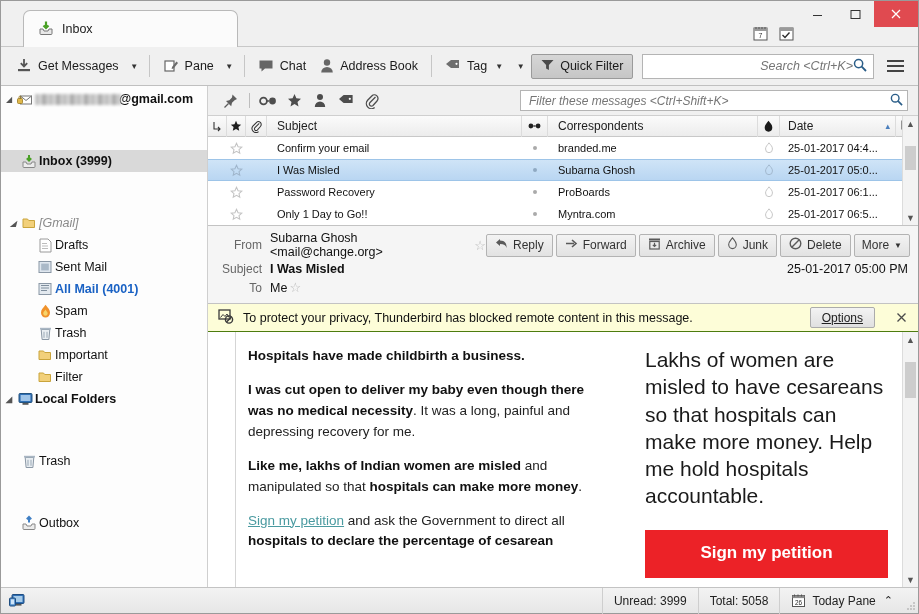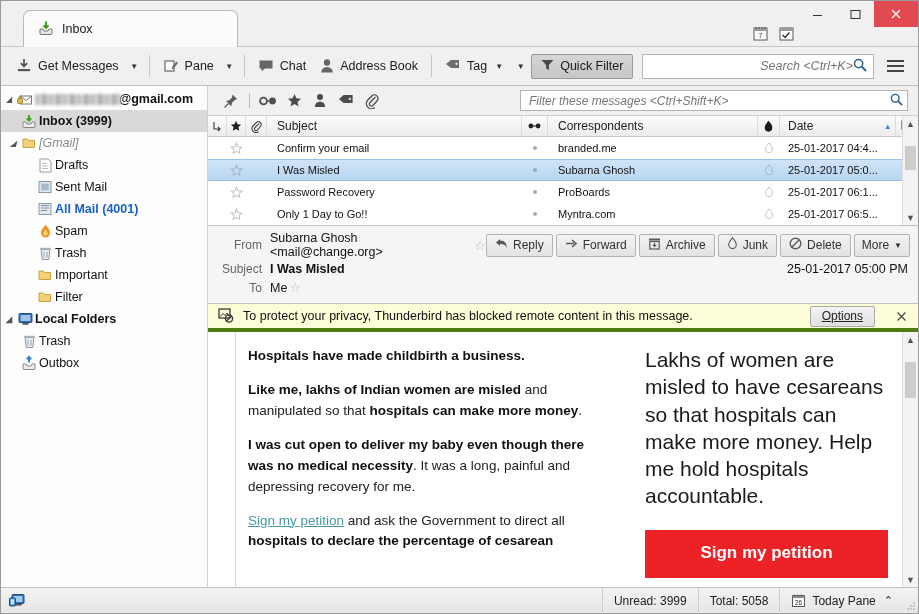--- a/index.html
+++ b/index.html
@@ -106,21 +106,21 @@
     font-size: 12.5px; color: #111; white-space: nowrap;
   }
   .folder .tw { width: 12px; display: flex; align-items: center; justify-content: center;
     color: #555; font-size: 8px; }
   .folder .fic { width: 20px; display: flex; align-items: center; justify-content: center; }
   .folder.sel { background: #d9d9d9; }
   .folder.bold { font-weight: bold; }
   .folder.blue { color: #1a62c4; font-weight: bold; }
   .folder.gray-i { color: #8a8a8a; font-style: italic; }
   .ind0 { padding-left: 2px; }
-  .ind1 { padding-left: 18px; }
+  .ind1 { padding-left: 18px; margin-top: 40px; }
   .ind2 { padding-left: 34px; }
 
   
   .right { flex: 1; display: flex; flex-direction: column; min-width: 0; background: #fff; }
 
   .qftoolbar {
     height: 30px; flex: 0 0 auto; background: #f0f0f0;
     border-bottom: 1px solid #cfcfcf;
     display: flex; align-items: center; padding: 0 10px;
   }
@@ -202,21 +202,21 @@
     background: linear-gradient(#f3f3f3, #e2e2e2);
     border: 1px solid #b3b3b3; border-radius: 2px;
     font-size: 12px; color: #333; white-space: nowrap;
   }
   .actbtn.more { padding: 0 7px; }
   .star-outline { color: #b9b9b9; font-size: 13px; }
 
   
   .notifbar {
     flex: 0 0 auto; height: 28px;
-    background: #fdfdd8; border-bottom: 4px solid #4d7c0f;
+    background: #fdfdd8; border-bottom: 1px solid #4d7c0f;
     display: flex; align-items: center; padding: 0 8px 0 10px; gap: 9px;
     font-size: 12.5px; color: #111;
   }
   .notifbar .opt {
     margin-left: auto; height: 21px; padding: 0 11px;
     background: linear-gradient(#f3f3f3, #e0e0e0);
     border: 1px solid #ababab; border-radius: 2px;
     display: flex; align-items: center; font-size: 12px; color: #222;
   }
   .notifbar .opt u { text-decoration: underline; }
@@ -831,24 +831,24 @@
       </div>
 
       <div class="msgbody">
         <div class="bodyleftpad"></div>
 
         <div class="bodycol-l">
           <p>
             <b>Hospitals have made childbirth a business.</b>
           </p>
           <p>
-            <b>Like me, lakhs of Indian women are misled</b><span> and manipulated so that </span><b>hospitals can make more money</b><span>.</span>
+            <b>I was cut open to deliver my baby even though there was no medical necessity</b><span>. It was a long, painful and depressing recovery for me.</span>
           </p>
           <p>
-            <b>I was cut open to deliver my baby even though there was no medical necessity</b><span>. It was a long, painful and depressing recovery for me.</span>
+            <b>Like me, lakhs of Indian women are misled</b><span> and manipulated so that </span><b>hospitals can make more money</b><span>.</span>
           </p>
           <p>
             <a href="#">Sign my petition</a><span> and ask the Government to direct all </span><b>hospitals to declare the percentage of cesarean</b>
           </p>
         </div>
 
         <div class="bodycol-r">
           <div style="height:6px;overflow:hidden;font-weight:normal">childbirth a business.</div>
           <div style="margin-top:4px">Lakhs of women are misled to have cesareans so that hospitals can make more money. Help me hold hospitals accountable.</div>
           <div class="petbtn">Sign my petition</div>

